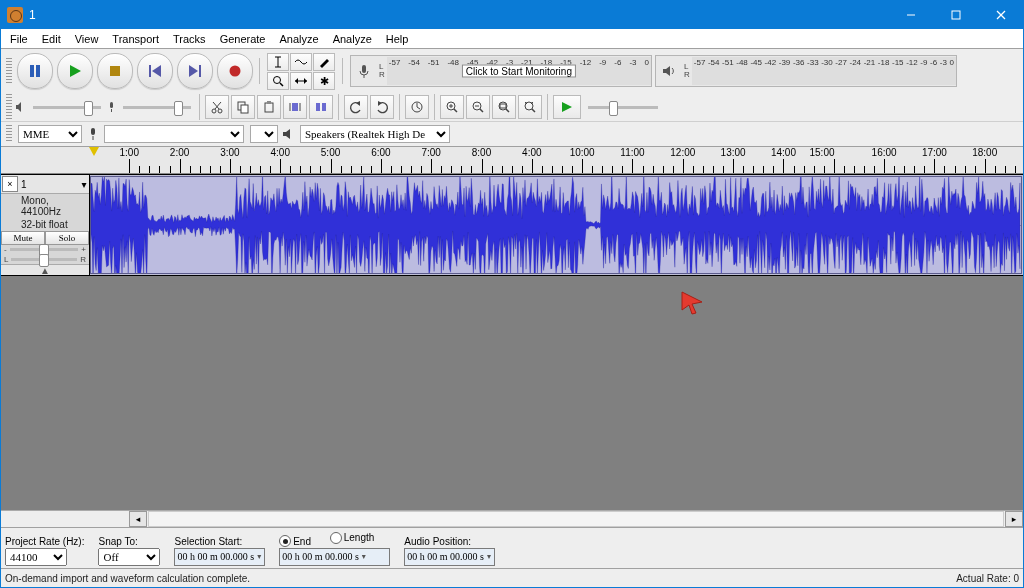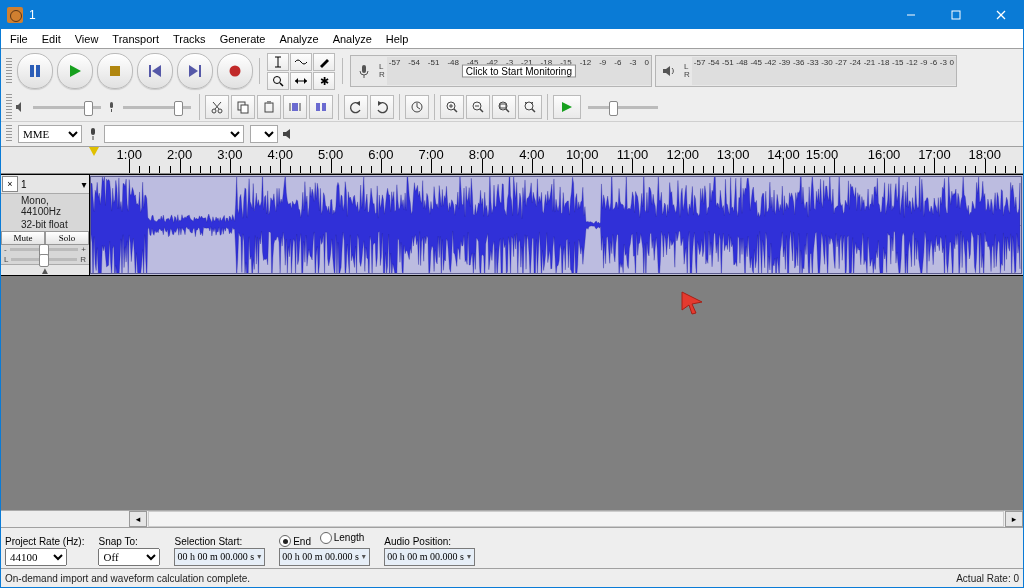--- a/index.html
+++ b/index.html
@@ -35,21 +35,21 @@
 .meter-ticks{position:absolute;inset:0;display:flex;justify-content:space-between;align-items:flex-start;padding:1px 2px 0 2px;font-size:8px;color:#333}
 
 .devrow{height:22px;display:flex;align-items:center;padding:1px 2px;border-top:1px solid #cfcfcf;background:#eeeeee}
 .devrow select,.devrow input{font:11px Tahoma;height:18px;border:1px solid #a9a9a9;background:#fff}
 .devrow .sel{margin:5px 3px}
 
 .timeline{height:26px;background:#e8e8e8;border-bottom:1px solid #888;position:relative;overflow:hidden}
 .timeline .pin{position:absolute;left:88px;top:0;width:0;height:0;border-left:5px solid transparent;border-right:5px solid transparent;border-top:9px solid #e0c000}
 .timeline-inner{position:absolute;left:88px;right:0;top:0;bottom:0}
 .timeline-inner .major{position:absolute;top:12px;bottom:0;border-left:1px solid #000}
-.timeline-inner .label{position:absolute;top:0;font-size:13px;color:#000;transform:translateX(-50%)}
+.timeline-inner .label{position:absolute;top:0;font-size:10px;color:#000;transform:translateX(-50%)}
 
 .trackarea{flex:1;background:#808080;display:flex;flex-direction:column;overflow:hidden}
 .track{height:100px;display:flex;border-top:1px solid #000;border-bottom:1px solid #000;background:#bfbfd6}
 .track-panel{width:88px;background:#d7d7d7;border-right:1px solid #000;font-size:10px;display:flex;flex-direction:column}
 .tp-row1{display:flex;align-items:center;border-bottom:1px solid #aaa;background:#e6e6e6}
 .tp-close{width:14px;height:14px;border:1px solid #888;background:#fff;margin:1px;display:flex;align-items:center;justify-content:center;font-size:9px;line-height:9px}
 .tp-name{flex:1;padding:0 2px}
 .tp-dd{width:10px;text-align:center}
 .tp-info{padding:1px 20px;line-height:11px;color:#222}
 .tp-btns{display:flex}
@@ -73,21 +73,21 @@
 .hscroll .sbtn{width:16px;height:14px;border:1px solid #999;background:#e6e6e6;display:flex;align-items:center;justify-content:center;font-size:9px}
 .hscroll .strack{flex:1;height:14px;background:#f4f4f4;border:1px solid #ccc;margin:0 1px}
 
 .selbar{background:#eeeeee;border-top:1px solid #a0a0a0;padding:2px 4px;display:flex;align-items:flex-end;gap:14px;height:36px}
 .selcol{display:flex;flex-direction:column}
 .selcol .lbl{font-size:10px;color:#000;margin-bottom:1px;white-space:nowrap}
 .selcol select{font:11px Tahoma;height:18px;width:62px}
 .timebox{font:10px/16px Tahoma;border:1px solid #7a7a7a;background:#e6eef7;padding:0 1px;height:16px;display:flex;align-items:center}
 .timebox span{padding:0 1px}
 .timebox .dd{font-size:8px;padding:0 2px;color:#555}
-.radio{display:inline-flex;align-items:center;margin-right:6px;font-size:10px}
+.radio{display:inline-flex;align-items:center;margin-right:16px;font-size:10px}
 .radio .dot{width:10px;height:10px;border:1px solid #666;border-radius:50%;margin-right:2px;background:#fff;display:inline-flex;align-items:center;justify-content:center}
 .radio .dot.filled::after{content:"";width:5px;height:5px;border-radius:50%;background:#222}
 
 .status{height:18px;background:#eeeeee;border-top:1px solid #a0a0a0;display:flex;align-items:center;font-size:10px;color:#222;padding:0 4px}
 .status .right{margin-left:auto}
 .sep{width:1px;height:26px;background:#bbb;margin:0 4px}
 </style>
 </head>
 <body>
 
@@ -401,20 +401,21 @@
       <select class="sel" style="width:64px"><option>MME</option></select>
       <svg width="16" height="16">
           <rect x="6" y="2" width="4" height="7" rx="2" fill="#444"></rect>
           <line x1="8" y1="10" x2="8" y2="14" stroke="#444"></line>
         </svg>
       <select class="sel" style="width:140px"><option></option></select>
       <select class="sel" style="width:28px"><option></option></select>
       <svg width="16" height="16">
           <polygon points="2,6 5,6 9,3 9,13 5,10 2,10" fill="#444"></polygon>
         </svg>
+      <select class="sel" style="width:150px"><option>Speakers (Realtek High De</option></select>
     </div>
   </div>
 
   <div class="timeline">
     <div class="pin"></div>
     <div class="timeline-inner" id="tl">
         <div class="major" style="left: 40.2581px;"></div>
         <div class="label" style="left: 40.2581px;">1:00</div>
         <div class="major" style="left: 50.3226px; top: 19px;"></div>
         <div class="major" style="left: 60.3871px; top: 19px;"></div>

